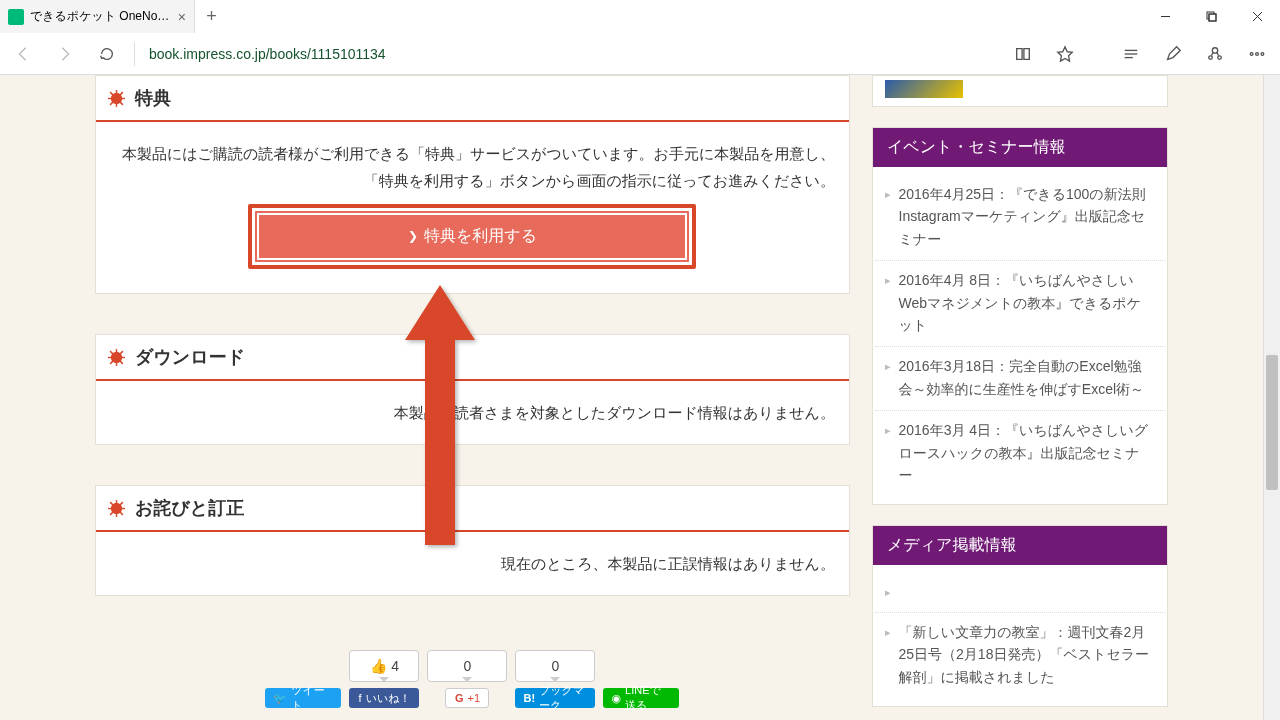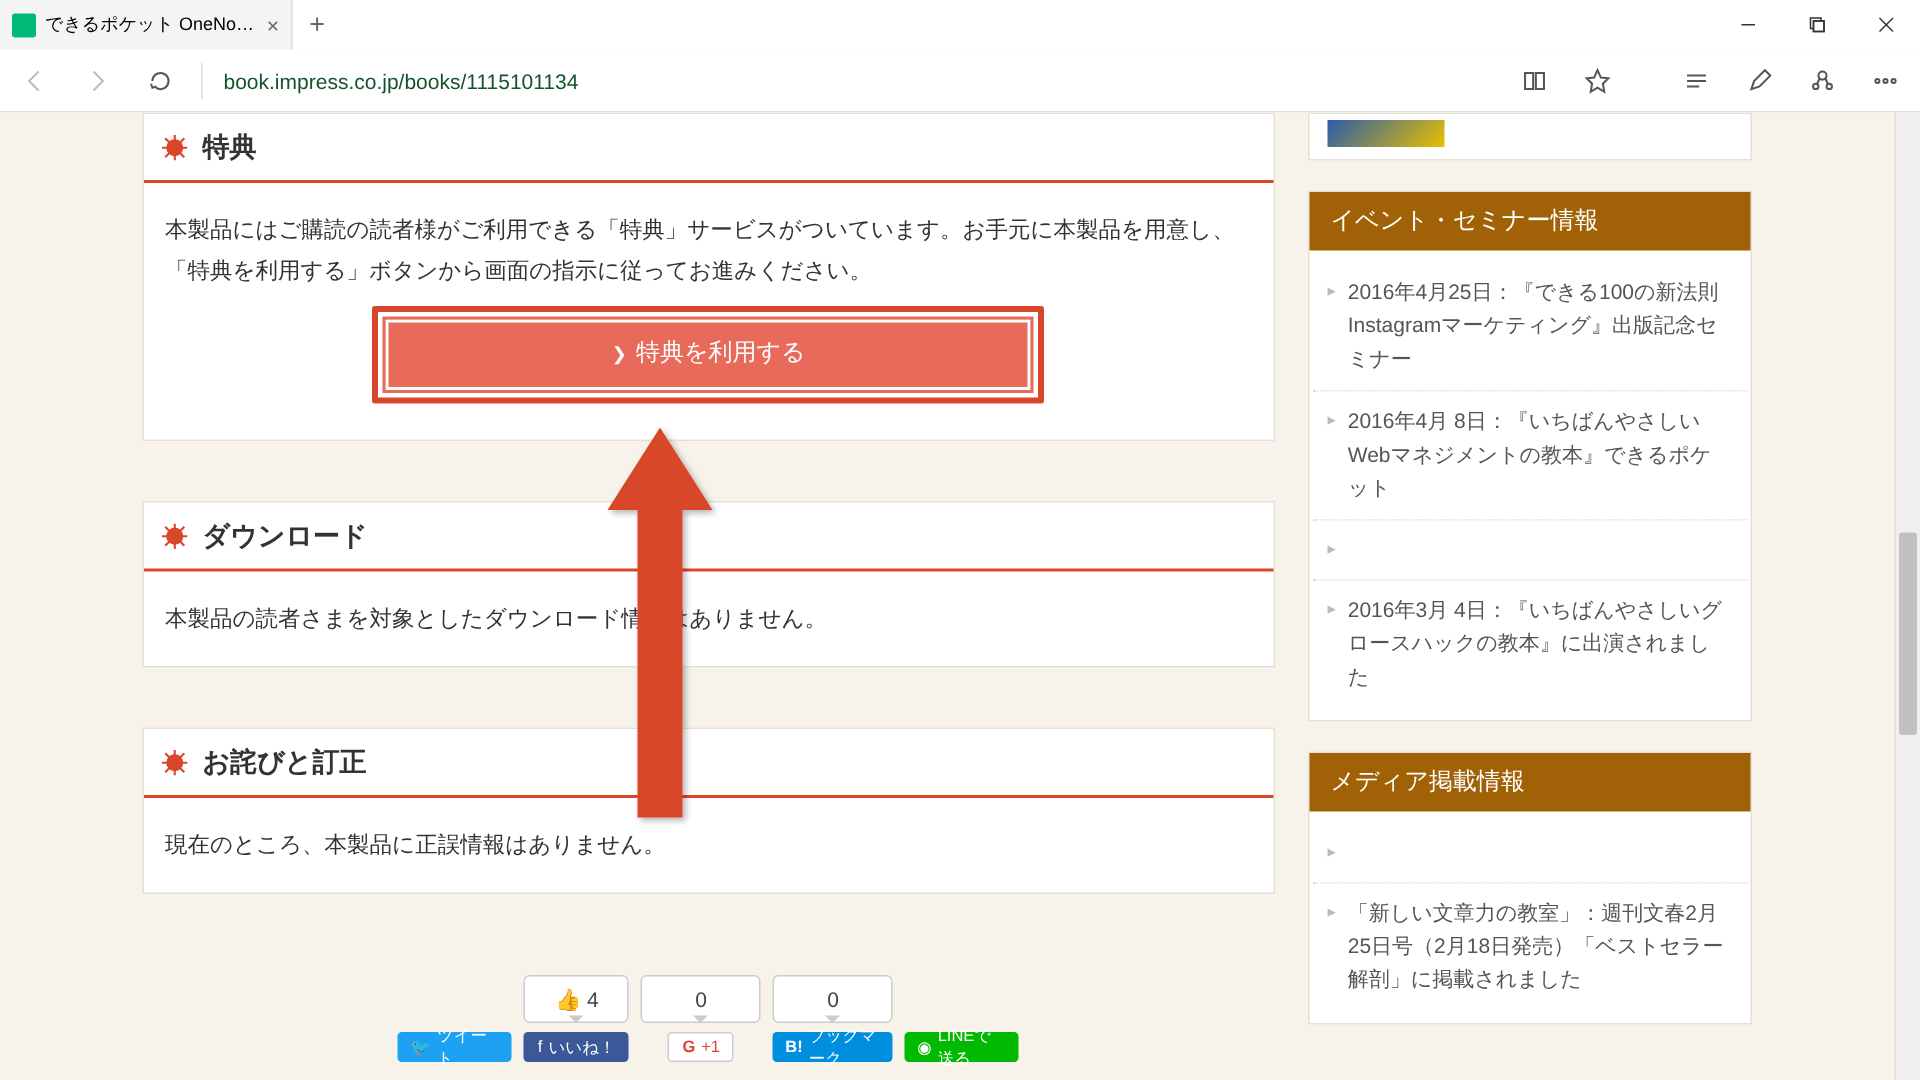--- a/index.html
+++ b/index.html
@@ -30,41 +30,41 @@
   .page { flex: 1; background: #f7f3eb; position: relative; padding: 0; overflow: hidden; }
 
   .cols { display: flex; gap: 22px; padding: 0 95px 0 95px; }
   .main { width: 760px; }
   .side { width: 298px; }
 
   .card { background: #fff; border: 1px solid #e5e0d6; margin-bottom: 40px; }
   .cardhead { display: flex; align-items: center; gap: 10px; padding: 10px 12px; border-bottom: 2px solid #d9472a; }
   .starburst { width: 17px; height: 17px; fill: #d9472a; }
   .cardtitle { font-size: 18px; font-weight: bold; color: #333; }
-  .cardbody { padding: 18px 14px; color: #333; line-height: 1.8; font-size: 15px; }
+  .cardbody { padding: 18px 14px; color: #333; line-height: 1.8; font-size: 15px; text-align: right; }
 
   .cta-wrap { display: flex; justify-content: center; padding: 10px 0 6px; }
   .cta-outer { border: 4px solid #d9472a; padding: 5px; border-radius: 2px; }
   .cta { width: 430px; height: 47px; background: #e86a5a; border: 2px solid #fff; outline: 2px solid #e86a5a; color: #fff; font-size: 16px; display: flex; align-items: center; justify-content: center; gap: 6px; cursor: pointer; }
   .cta-chev { font-size: 12px; }
 
   .sns { display: flex; gap: 8px; justify-content: center; padding-top: 14px; align-items: flex-end; }
   .snscol { display: flex; flex-direction: column; align-items: center; gap: 6px; }
   .bubble { width: 80px; height: 32px; background: #fff; border: 1px solid #ccc; border-radius: 4px; display: flex; align-items: center; justify-content: center; font-size: 14px; color: #444; position: relative; }
   .bubble.like { width: 70px; }
   .bubble::after { content: ''; position: absolute; bottom: -6px; left: 50%; margin-left: -5px; border: 5px solid transparent; border-top-color: #ccc; }
   .snsbtn { height: 20px; border-radius: 3px; color: #fff; font-size: 11px; display: flex; align-items: center; justify-content: center; padding: 0 8px; gap: 4px; }
   .tw { background: #1da1f2; width: 76px; }
   .fb { background: #3b5998; width: 70px; }
   .gp { background: #fff; border: 1px solid #ccc; width: 44px; color: #db4437; }
   .hb { background: #008fde; width: 80px; }
   .ln { background: #00b900; width: 76px; }
 
   .sidebox { background: #fff; border: 1px solid #e5e0d6; margin-bottom: 20px; }
-  .sidehead { background: #a16207; color: #fff; padding: 9px 14px; font-size: 16px; }
+  .sidehead { background: #701a75; color: #fff; padding: 9px 14px; font-size: 16px; }
   .sidelist { padding: 8px 2px; }
   .sideitem { display: flex; gap: 8px; padding: 8px 12px 10px 10px; border-bottom: 1px dotted #ddd; font-size: 14px; line-height: 1.6; color: #555; }
   .sideitem:last-child { border-bottom: none; }
   .sitem-chev { color: #bbb; font-size: 11px; padding-top: 3px; }
 
   .thumbbar { background: #fff; border: 1px solid #e5e0d6; padding: 4px 12px 8px; margin-bottom: 20px; }
   .thumb { width: 78px; height: 18px; background: linear-gradient(135deg, #2a5caa, #e8c000); display: block; }
 
   .arrow-overlay { position: absolute; left: 380px; top: 200px; pointer-events: none; }
   .arrow-overlay svg { width: 120px; height: 280px; }
@@ -272,24 +272,25 @@
           <div class="sideitem">
                 <span class="sitem-chev">▸</span>
                 <span>2016年4月25日：『できる100の新法則 Instagramマーケティング』出版記念セミナー</span>
               </div>
           <div class="sideitem">
                 <span class="sitem-chev">▸</span>
                 <span>2016年4月 8日：『いちばんやさしいWebマネジメントの教本』できるポケット</span>
               </div>
           <div class="sideitem">
                 <span class="sitem-chev">▸</span>
-              </div>
-          <div class="sideitem">
-                <span class="sitem-chev">▸</span>
-                <span>2016年3月 4日：『いちばんやさしいグロースハックの教本』に出演されました</span>
+                <span>2016年3月18日：完全自動のExcel勉強会～効率的に生産性を伸ばすExcel術～</span>
+              </div>
+          <div class="sideitem">
+                <span class="sitem-chev">▸</span>
+                <span>2016年3月 4日：『いちばんやさしいグロースハックの教本』出版記念セミナー</span>
               </div>
         </div>
       </div>
 
       <div class="sidebox">
         <div class="sidehead">メディア掲載情報</div>
         <div class="sidelist">
           <div class="sideitem">
                 <span class="sitem-chev">▸</span>
               </div>

